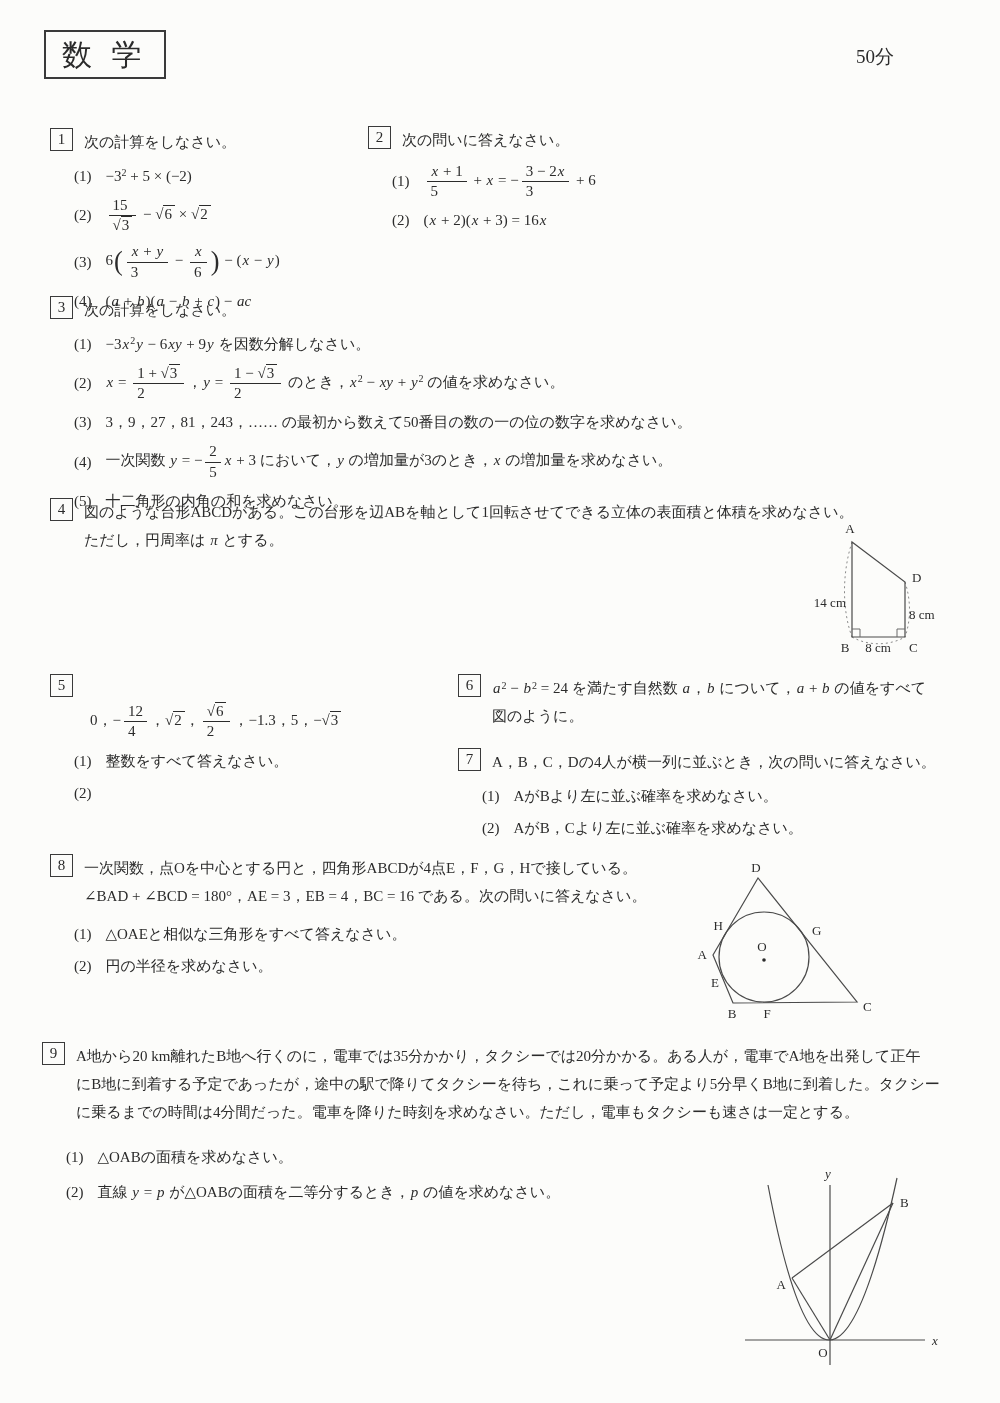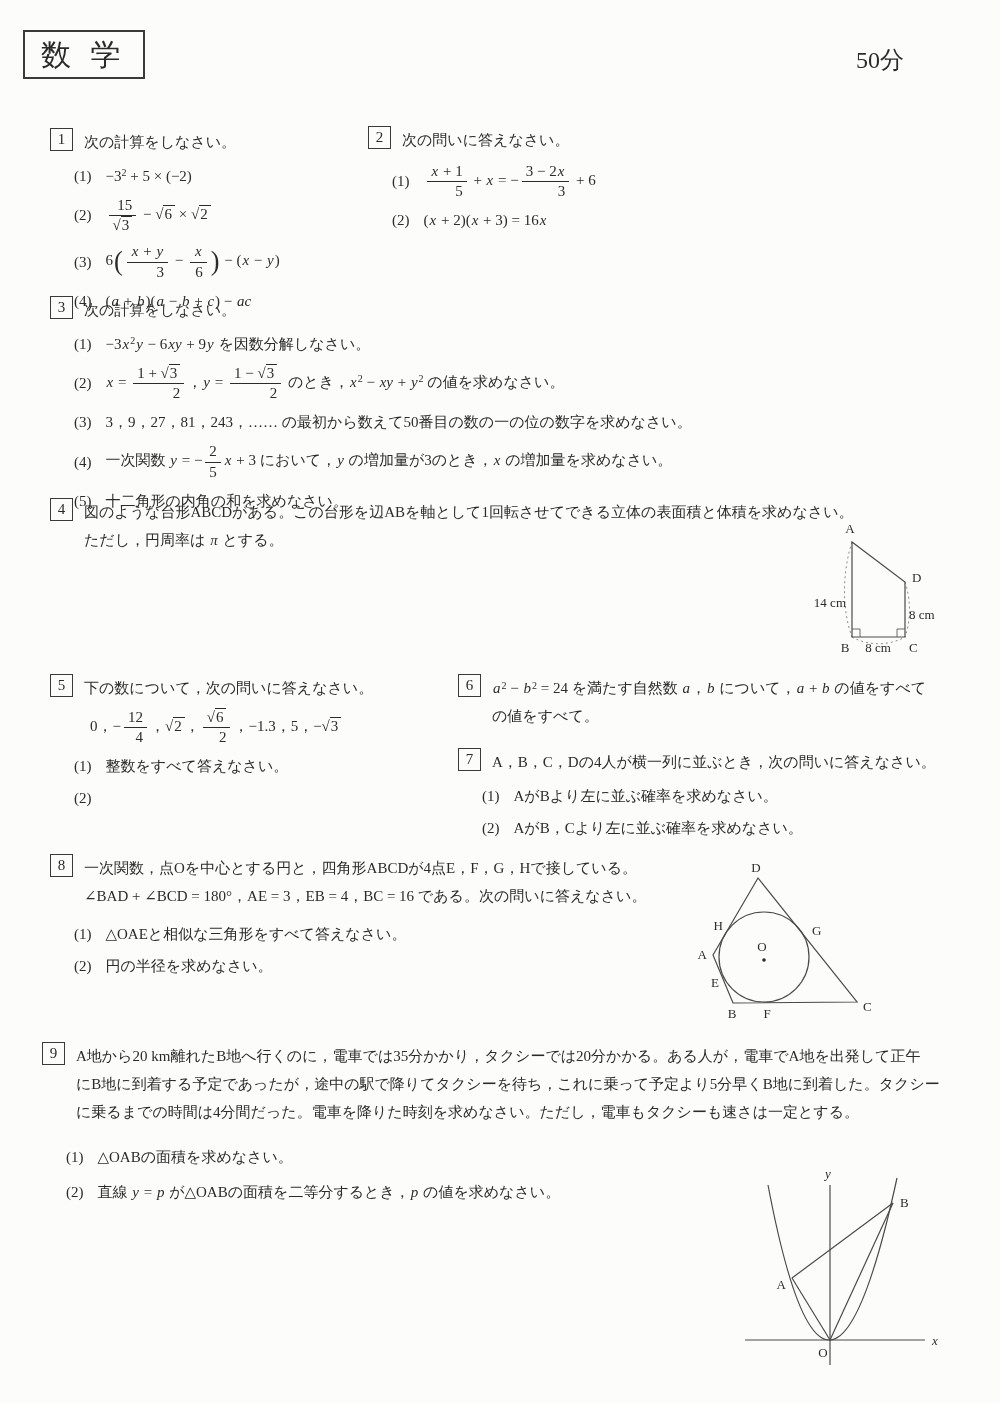--- a/index.html
+++ b/index.html
@@ -4,44 +4,44 @@
 <style>
   * { box-sizing: border-box; }
   body { margin: 0; background: #ffffff; }
   .page {
     position: relative; width: 1000px; height: 1403px;
     background: #fcfcfa; color: #2b2b2b;
     font-family: "Liberation Serif", "DejaVu Serif", serif;
     font-size: 15px; overflow: hidden;
   }
   .title-box {
-    position: absolute; left: 23px; top: 30px;
+    position: absolute; left: 44px; top: 30px;
     border: 2px solid #3a3a3a; padding: 6px 16px;
     font-size: 30px; letter-spacing: 6px; line-height: 1.1;
   }
-  .duration { position: absolute; left: 856px; top: 44px; font-size: 24px; }
+  .duration { position: absolute; left: 856px; top: 44px; font-size: 19px; }
 
   .prob { position: absolute; }
   .qhead { display: flex; align-items: flex-start; gap: 11px; }
   .qnum {
     flex: none; border: 1.6px solid #3a3a3a; min-width: 23px; height: 23px;
     padding: 0 4px; text-align: center; line-height: 21px; font-size: 15px;
   }
   .qtext { line-height: 1.85; padding-top: 1px; }
   .line { white-space: nowrap; }
   .items { margin: 8px 0 0 24px; }
   .item { display: flex; gap: 14px; align-items: center; margin-bottom: 9px; white-space: nowrap; min-height: 23px; }
   .ilabel { flex: none; }
   .gap12 { margin-top: 12px; }
 
   
   .math .mx { }
   .mvar { font-style: italic; padding: 0 1px; }
   sup.msup { font-size: 10px; vertical-align: baseline; position: relative; top: -0.45em; }
-  .frac { display: inline-block; vertical-align: middle; text-align: right; margin: 0 3px; line-height: 1.15; }
+  .frac { display: inline-block; vertical-align: middle; text-align: left; margin: 0 3px; line-height: 1.15; }
   .frac .num { display: block; padding: 0 4px 1px; border-bottom: 1.2px solid #2b2b2b; }
   .frac .den { display: block; padding: 1px 4px 0; }
   .sqrt { white-space: nowrap; }
   .sqrt .radicand { border-top: 1.2px solid #2b2b2b; padding: 0 3px 0 1px; }
   .bigp { font-size: 175%; font-weight: 300; vertical-align: middle; line-height: 0.9; padding: 0 1px; }
 
   .fig { position: absolute; }
   .fig svg { display: block; }
   .fig text { font-size: 13px; fill: #2b2b2b; font-family: "Liberation Serif", "DejaVu Serif", serif; }
   .fig .it { font-style: italic; }
@@ -152,21 +152,20 @@
       <text x="124" y="67" text-anchor="start">D</text>
       <text x="58" y="92" text-anchor="end">14 cm</text>
       <text x="121" y="104" text-anchor="start">8 cm</text>
       <text x="90" y="137" text-anchor="middle">8 cm</text>
     </svg>
   </div>
 
   <div class="prob" style="left:50px; top:674px; width:400px;">
     <div class="qhead">
       <span class="qnum">5</span>
-      <span class="qtext line">下の数について，次の問いに答えなさい。</span>
     </div>
     <div class="items" style="margin-left:40px; margin-top:6px;">
       <div class="item">
           <span class="math"><span class="mx">0，−</span><span class="frac"><span class="num"><span class="mx">12</span></span><span class="den"><span class="mx">4</span></span></span><span class="mx">，</span><span class="sqrt"><span class="rsign">√</span><span class="radicand"><span class="mx">2</span></span></span><span class="mx">，</span><span class="frac"><span class="num"><span class="sqrt"><span class="rsign">√</span><span class="radicand"><span class="mx">6</span></span></span></span><span class="den"><span class="mx">2</span></span></span><span class="mx">，−1.3，5，−</span><span class="sqrt"><span class="rsign">√</span><span class="radicand"><span class="mx">3</span></span></span></span>
         </div>
     </div>
     <div class="items" style="margin-top:6px;">
       <div class="item">
           <span class="ilabel">(1)</span>
           <span>整数をすべて答えなさい。</span>
@@ -175,21 +174,21 @@
           <span class="ilabel">(2)</span>
         </div>
     </div>
   </div>
 
   <div class="prob" style="left:458px; top:674px; width:520px;">
     <div class="qhead">
       <span class="qnum">6</span>
       <span class="qtext">
         <span class="line math"><span class="mvar">a</span><sup class="msup">2</sup><span class="mx"> − </span><span class="mvar">b</span><sup class="msup">2</sup><span class="mx"> = 24 を満たす自然数 </span><span class="mvar">a</span><span class="mx">，</span><span class="mvar">b</span><span class="mx"> について，</span><span class="mvar">a</span><span class="mx"> + </span><span class="mvar">b</span><span class="mx"> の値をすべて</span></span><br>
-        <span class="line">の値をすべて。</span>
+        <span class="line">図のように。</span>
       </span>
     </div>
   </div>
 
   <div class="prob" style="left:458px; top:748px; width:520px;">
     <div class="qhead">
       <span class="qnum">7</span>
       <span class="qtext line">A，B，C，Dの4人が横一列に並ぶとき，次の問いに答えなさい。</span>
     </div>
     <div class="items">

